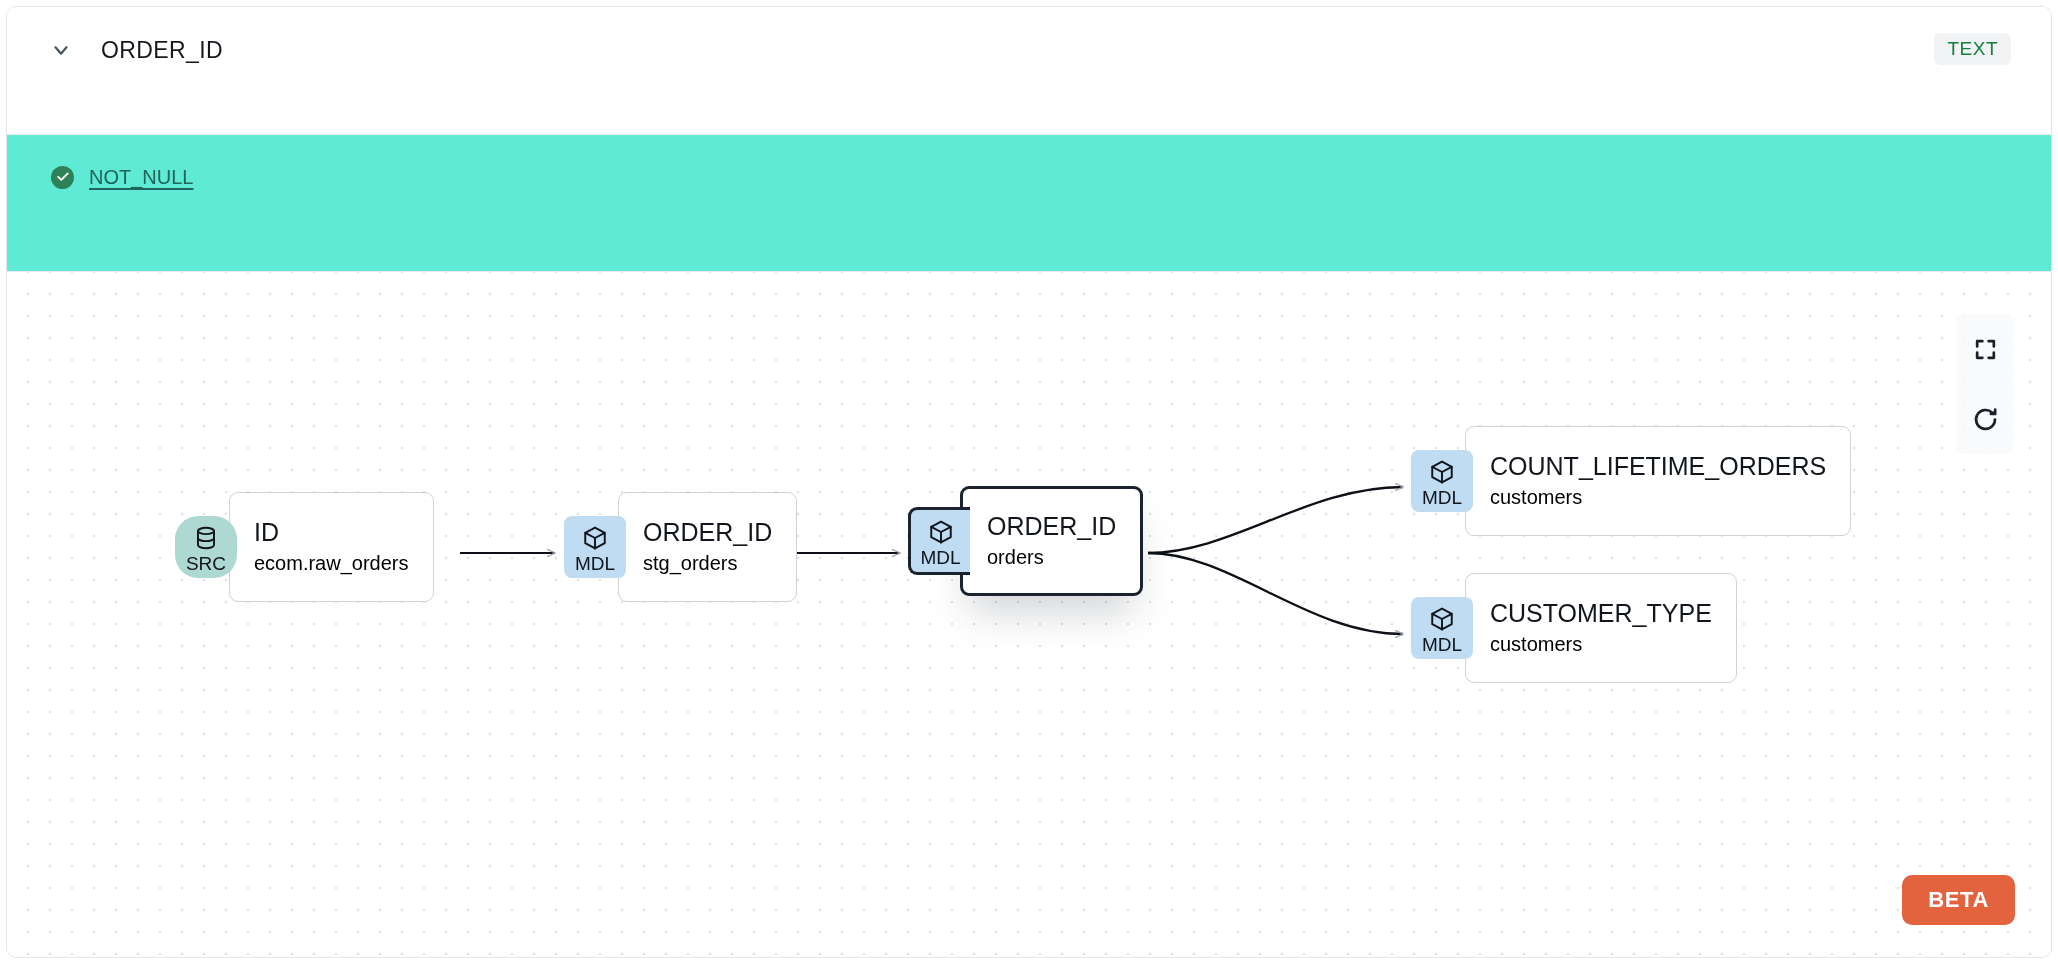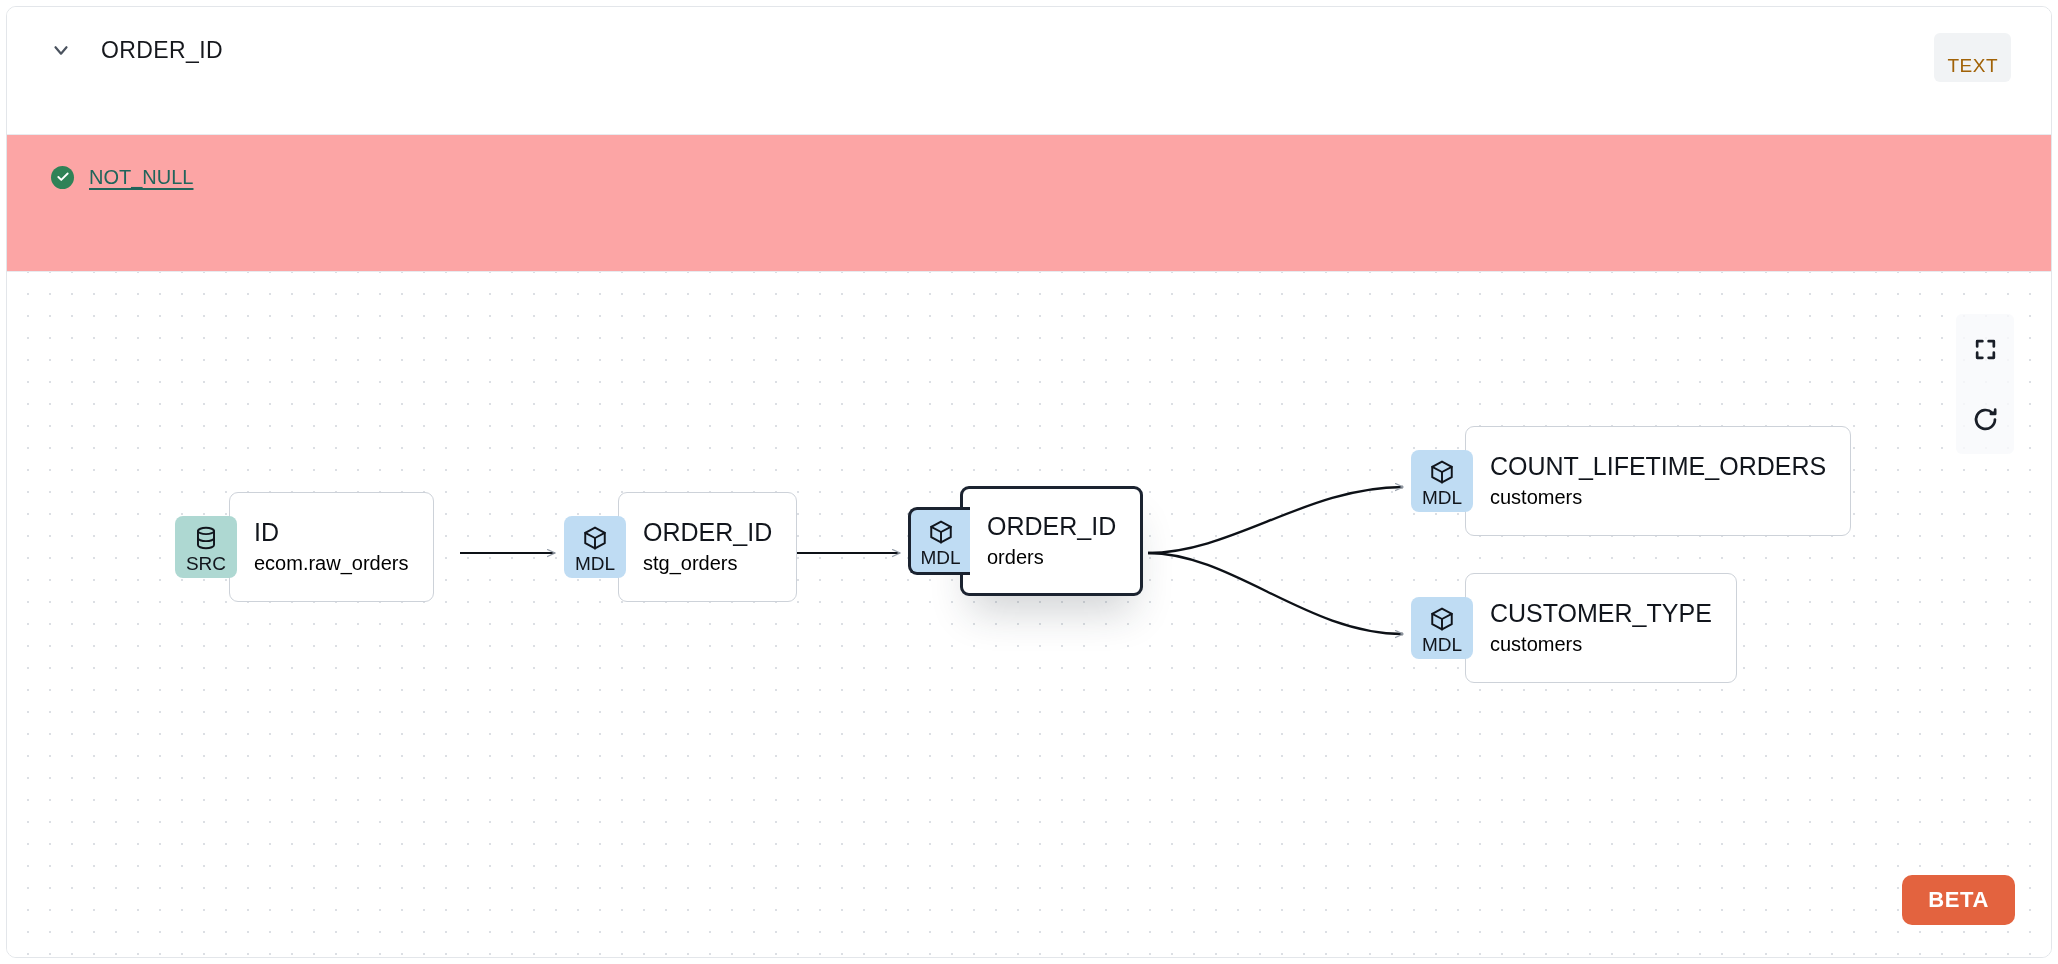--- a/index.html
+++ b/index.html
@@ -57,42 +57,42 @@
     color: #16181d;
     margin-left: 20px;
     white-space: nowrap;
   }
 
   .type-badge {
     position: absolute;
     right: 40px;
     top: 26px;
     background: #f1f3f5;
-    color: #a16207;
+    color: #15803d;
     font-size: 19px;
     letter-spacing: 0.5px;
-    padding: 23px 13px 7px;
+    padding: 6px 13px 7px;
     border-radius: 6px;
     line-height: 1;
   }
 
   .description {
     position: absolute;
     left: 34px;
     top: 81px;
     font-size: 22px;
     color: #5c6470;
     white-space: nowrap;
   }
 
   
   .tests {
     position: relative;
     height: 138px;
-    background: #fca5a5;
+    background: #5eead4;
     border-top: 1px solid #e8eaee;
     border-bottom: 1px solid #e8eaee;
     padding: 22px 0 0 44px;
   }
 
   .test-row {
     display: flex;
     align-items: center;
     height: 40px;
     margin-bottom: 18px;
@@ -153,21 +153,21 @@
     display: flex;
     flex-direction: column;
     align-items: center;
     justify-content: center;
     padding-top: 4px;
     position: relative;
     z-index: 1;
     align-self: center;
     height: 62px;
   }
-  .badge-src { background: #aed8d2; }
+  .badge-src { background: #aed8d2; border-radius: 23px; }
   .badge-mdl { background: #bfdcf3; }
 
   .badge-label {
     font-size: 19px;
     color: #11151c;
     line-height: 1;
     margin-top: 3px;
   }
   .node-badge svg { display: block; }
 

